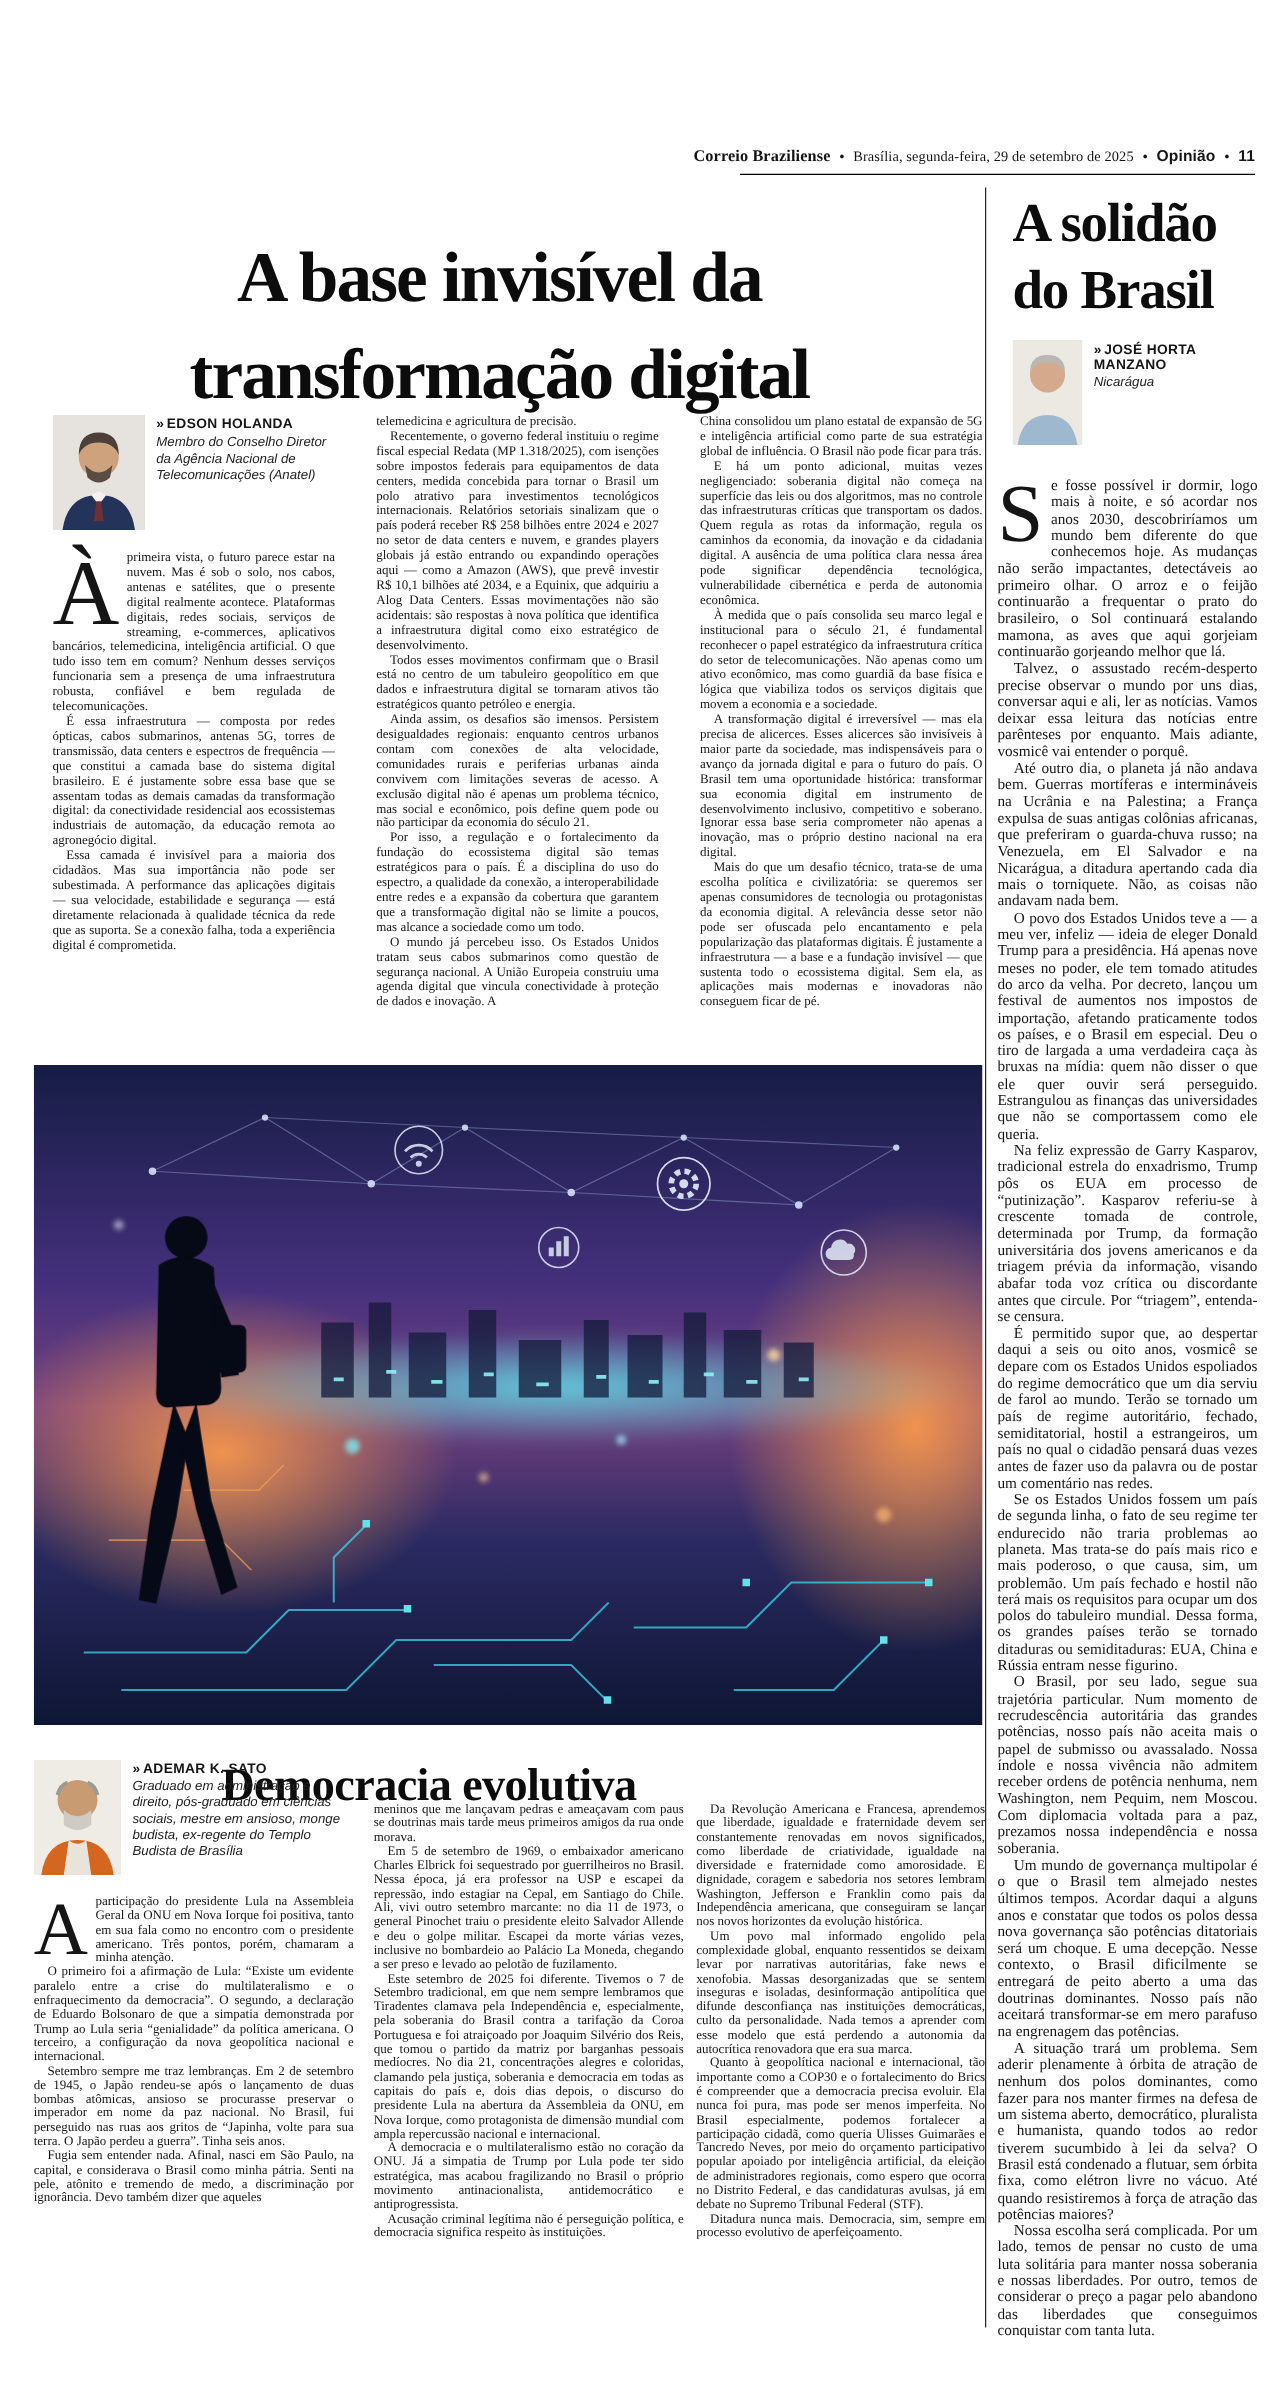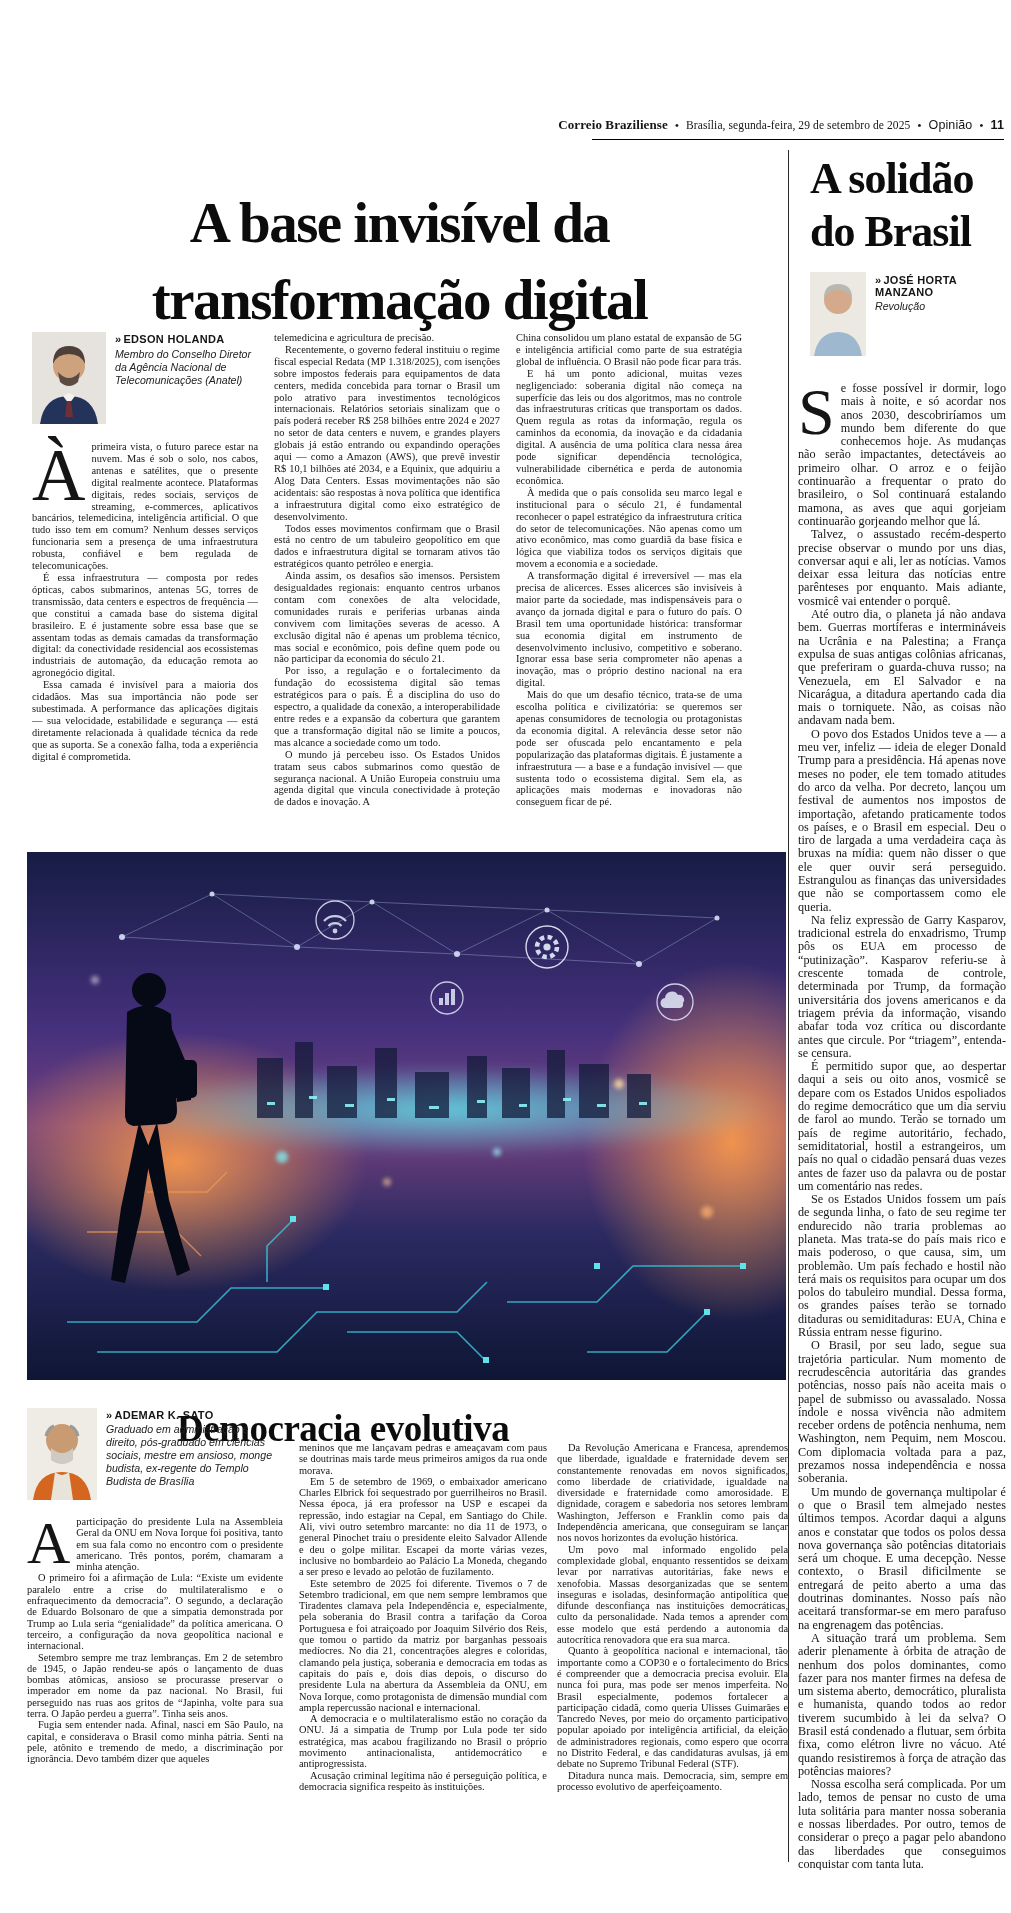--- a/index.html
+++ b/index.html
@@ -4,21 +4,21 @@
 <style>
   html,body{margin:0;padding:0;background:#ffffff;}
   body{width:1011px;height:1913px;position:relative;overflow:hidden;
        font-family:"Liberation Serif","DejaVu Serif",serif;color:#151515;}
 
   
   .header{position:absolute;top:117px;right:7px;white-space:nowrap;
           font-size:12px;letter-spacing:.1px;}
   .header .hp{font-weight:bold;font-size:13px;font-family:Liberation Serif, serif;}
   .header .hd{font-size:11.5px;}
-  .header .hs{font-weight:normal;font-size:12.5px;font-family:"Liberation Sans",sans-serif;}
+  .header .hs{font-weight:bold;font-size:12.5px;font-family:"Liberation Sans",sans-serif;}
   .header .hn{font-weight:bold;font-size:12.5px;font-family:"Liberation Sans",sans-serif;}
   .hsep{font-weight:bold;margin:0 4px;font-size:11px;}
   .header-rule{position:absolute;top:139px;left:592px;width:412px;height:0;
                border-top:1.6px solid #000;}
   .v-divider{position:absolute;left:788px;top:150px;width:1px;height:1712px;background:#2a2a2a;}
 
   
   .author-box{display:flex;gap:9px;align-items:flex-start;}
   .avatar{flex:0 0 auto;display:block;}
   .byline{font-family:"Liberation Sans","DejaVu Sans",sans-serif;padding-top:2px;}
@@ -27,21 +27,21 @@
   .marker{font-weight:bold;margin-right:2px;}
 
   
   .para{margin:0;text-align:justify;text-indent:11px;hyphens:auto;}
   .para.flush{text-indent:0;}
   .dropcap{float:left;font-weight:400;}
 
   
   .main-title{position:absolute;left:27px;top:146px;width:745px;text-align:center;
               font-weight:bold;font-size:57px;line-height:77px;letter-spacing:-1.5px;color:#0c0c0c;}
-  .main-cols{position:absolute;left:32px;top:332px;width:745px;display:flex;gap:16px;}
+  .main-cols{position:absolute;left:42px;top:332px;width:745px;display:flex;gap:33px;}
   .mcol{width:226px;height:515px;overflow:hidden;font-size:10.4px;line-height:11.9px;}
   .mcol .author-box{margin-bottom:13px;height:96px;}
   .main-dc .dropcap{font-size:74px;line-height:56px;padding:6px 6px 0 0;}
 
   
   .feature-photo{position:absolute;left:27px;top:852px;width:759px;height:528px;display:block;}
 
   
   .bottom{position:absolute;left:27px;top:1376px;width:761px;height:496px;}
   .bottom-title{position:absolute;left:150px;top:0;width:440px;text-align:left;
@@ -291,21 +291,21 @@
   <span>do Brasil</span></h2>
   <div class="author-box">
     <svg class="avatar" width="56" height="84" viewBox="0 0 56 84">
       <rect width="56" height="84" fill="#ece9e3"></rect>
       <circle cx="28" cy="28" r="14" fill="#d4a98c"></circle>
       <path d="M14,26 q0,-14 14,-14 q14,0 14,14 q-4,-8 -14,-8 q-10,0 -14,8z" fill="#b9b7b2"></path>
       <path d="M4,84 q4,-24 24,-24 q20,0 24,24z" fill="#9db8cf"></path>
     </svg>
     <div class="byline">
       <div class="byline-name"><span class="marker">»</span><span>JOSÉ HORTA MANZANO</span></div>
-      <div class="byline-bio">Revolução</div>
+      <div class="byline-bio">Nicarágua</div>
     </div>
   </div>
   <div class="rbody right-dc">
       <p class="para flush"><span class="dropcap">S</span>e fosse possível ir dormir, logo mais à noite, e só acordar nos anos 2030, descobriríamos um mundo bem diferente do que conhecemos hoje. As mudanças não serão impactantes, detectáveis ao primeiro olhar. O arroz e o feijão continuarão a frequentar o prato do brasileiro, o Sol continuará estalando mamona, as aves que aqui gorjeiam continuarão gorjeando melhor que lá.</p>
       <p class="para">Talvez, o assustado recém-desperto precise observar o mundo por uns dias, conversar aqui e ali, ler as notícias. Vamos deixar essa leitura das notícias entre parênteses por enquanto. Mais adiante, vosmicê vai entender o porquê.</p>
       <p class="para">Até outro dia, o planeta já não andava bem. Guerras mortíferas e intermináveis na Ucrânia e na Palestina; a França expulsa de suas antigas colônias africanas, que preferiram o guarda-chuva russo; na Venezuela, em El Salvador e na Nicarágua, a ditadura apertando cada dia mais o torniquete. Não, as coisas não andavam nada bem.</p>
       <p class="para">O povo dos Estados Unidos teve a — a meu ver, infeliz — ideia de eleger Donald Trump para a presidência. Há apenas nove meses no poder, ele tem tomado atitudes do arco da velha. Por decreto, lançou um festival de aumentos nos impostos de importação, afetando praticamente todos os países, e o Brasil em especial. Deu o tiro de largada a uma verdadeira caça às bruxas na mídia: quem não disser o que ele quer ouvir será perseguido. Estrangulou as finanças das universidades que não se comportassem como ele queria.</p>
       <p class="para">Na feliz expressão de Garry Kasparov, tradicional estrela do enxadrismo, Trump pôs os EUA em processo de “putinização”. Kasparov referiu-se à crescente tomada de controle, determinada por Trump, da formação universitária dos jovens americanos e da triagem prévia da informação, visando abafar toda voz crítica ou discordante antes que circule. Por “triagem”, entenda-se censura.</p>
       <p class="para">É permitido supor que, ao despertar daqui a seis ou oito anos, vosmicê se depare com os Estados Unidos espoliados do regime democrático que um dia serviu de farol ao mundo. Terão se tornado um país de regime autoritário, fechado, semiditatorial, hostil a estrangeiros, um país no qual o cidadão pensará duas vezes antes de fazer uso da palavra ou de postar um comentário nas redes.</p>
       <p class="para">Se os Estados Unidos fossem um país de segunda linha, o fato de seu regime ter endurecido não traria problemas ao planeta. Mas trata-se do país mais rico e mais poderoso, o que causa, sim, um problemão. Um país fechado e hostil não terá mais os requisitos para ocupar um dos polos do tabuleiro mundial. Dessa forma, os grandes países terão se tornado ditaduras ou semiditaduras: EUA, China e Rússia entram nesse figurino.</p>

